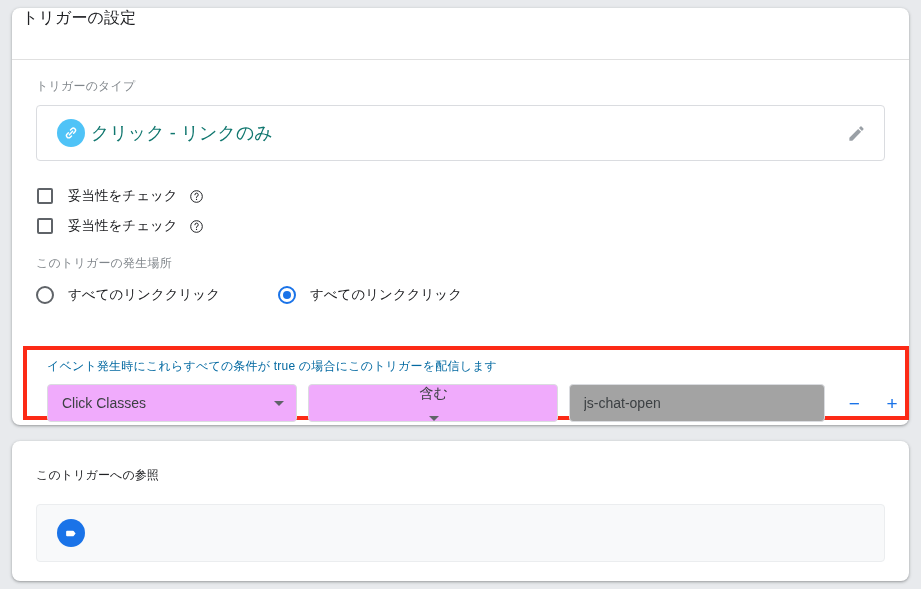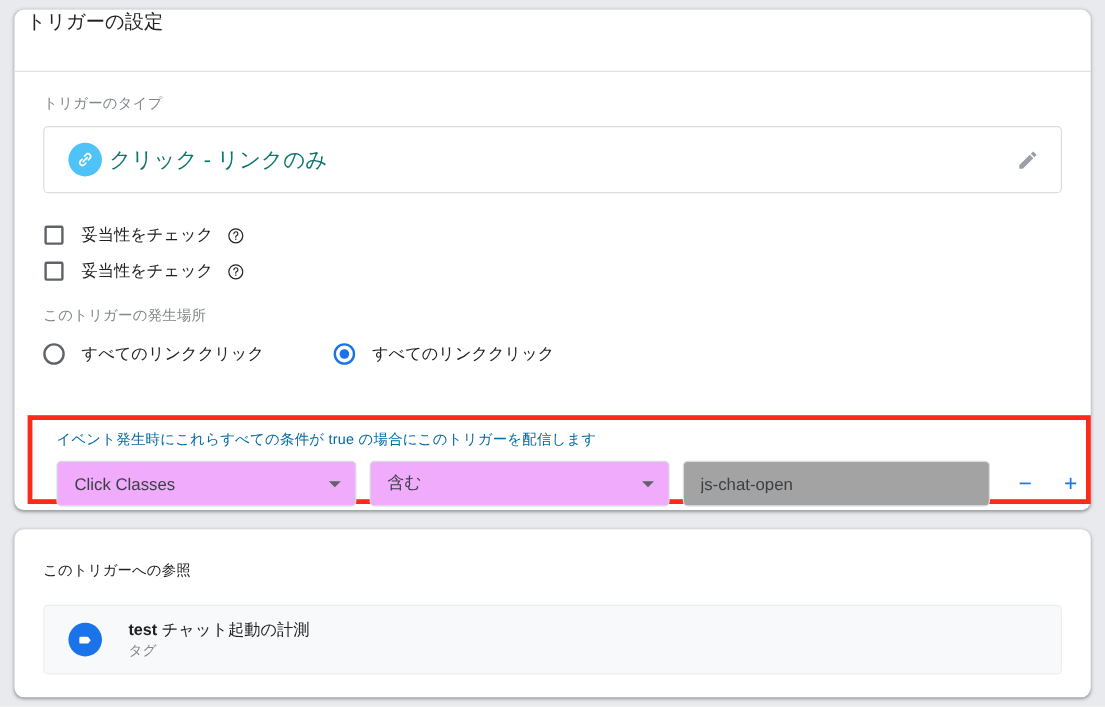--- a/index.html
+++ b/index.html
@@ -199,21 +199,21 @@
     color: #3c4043;
   }
   .caret {
     width: 0; height: 0;
     border-left: 5px solid transparent;
     border-right: 5px solid transparent;
     border-top: 5px solid #5f6368;
     flex: 0 0 auto;
   }
   .select-variable { width: 252px; }
-  .select-operator { width: 252px; margin-left: 11px; }
+  .select-operator { width: 252px; margin-left: 11px; flex-direction: column; }
   .value-input {
     width: 258px;
     height: 38px;
     margin-left: 11px;
     border: 1px solid #dadce0;
     border-radius: 4px;
     box-sizing: border-box;
     font-size: 14px;
     color: #3c4043;
     padding: 1px 14px;
@@ -378,20 +378,16 @@
 
   <div class="card card-refs">
     <div class="refs-title">このトリガーへの参照</div>
 
     <div class="ref-row">
       <span class="ref-icon">
         <svg width="15" height="15" viewBox="0 0 24 24" fill="#ffffff">
           <path d="M5 7.5h9.2a1.6 1.6 0 0 1 1.25.6l3.1 3.9-3.1 3.9a1.6 1.6 0 0 1-1.25.6H5a1.6 1.6 0 0 1-1.6-1.6V9.1A1.6 1.6 0 0 1 5 7.5z"></path>
         </svg>
       </span>
-      <span class="ref-text">
-        <span class="ref-name"><b>test</b><span> チャット起動の計測</span></span>
-        <div class="ref-type">タグ</div>
-      </span>
     </div>
   </div>
 
 </div>
 
 </body></html>

